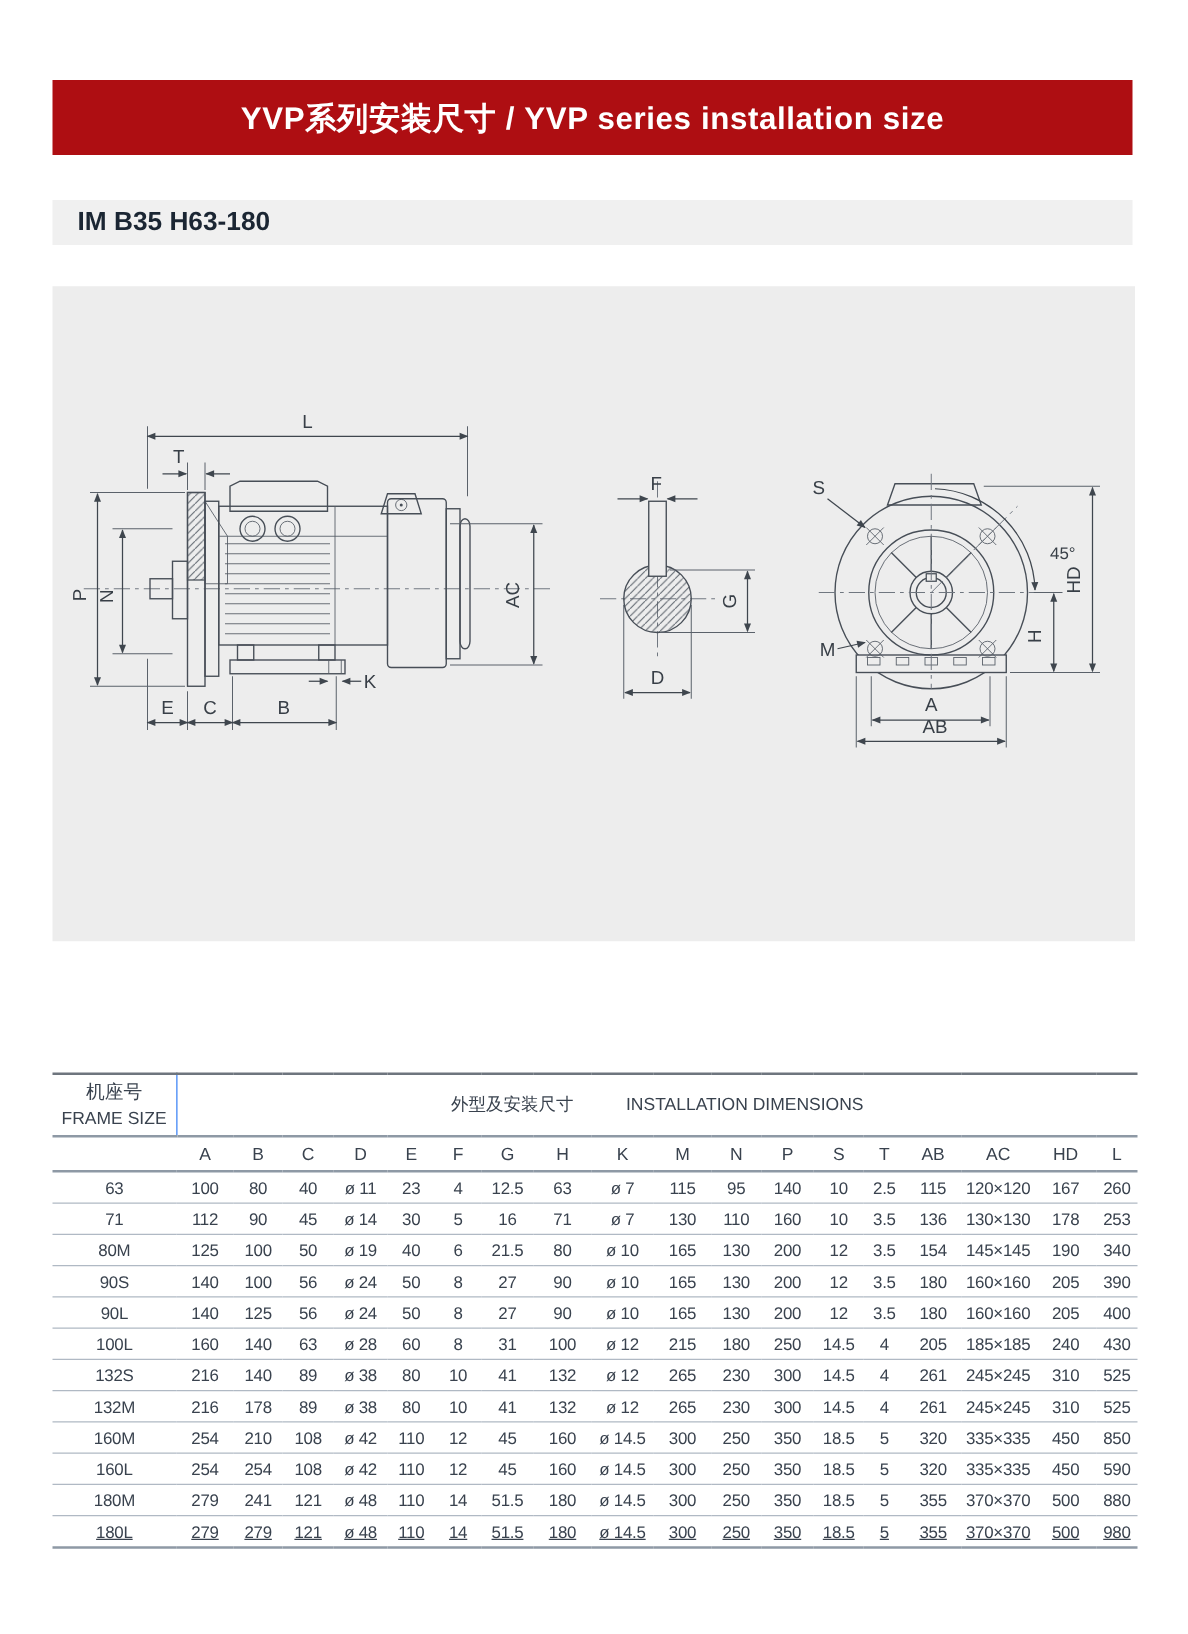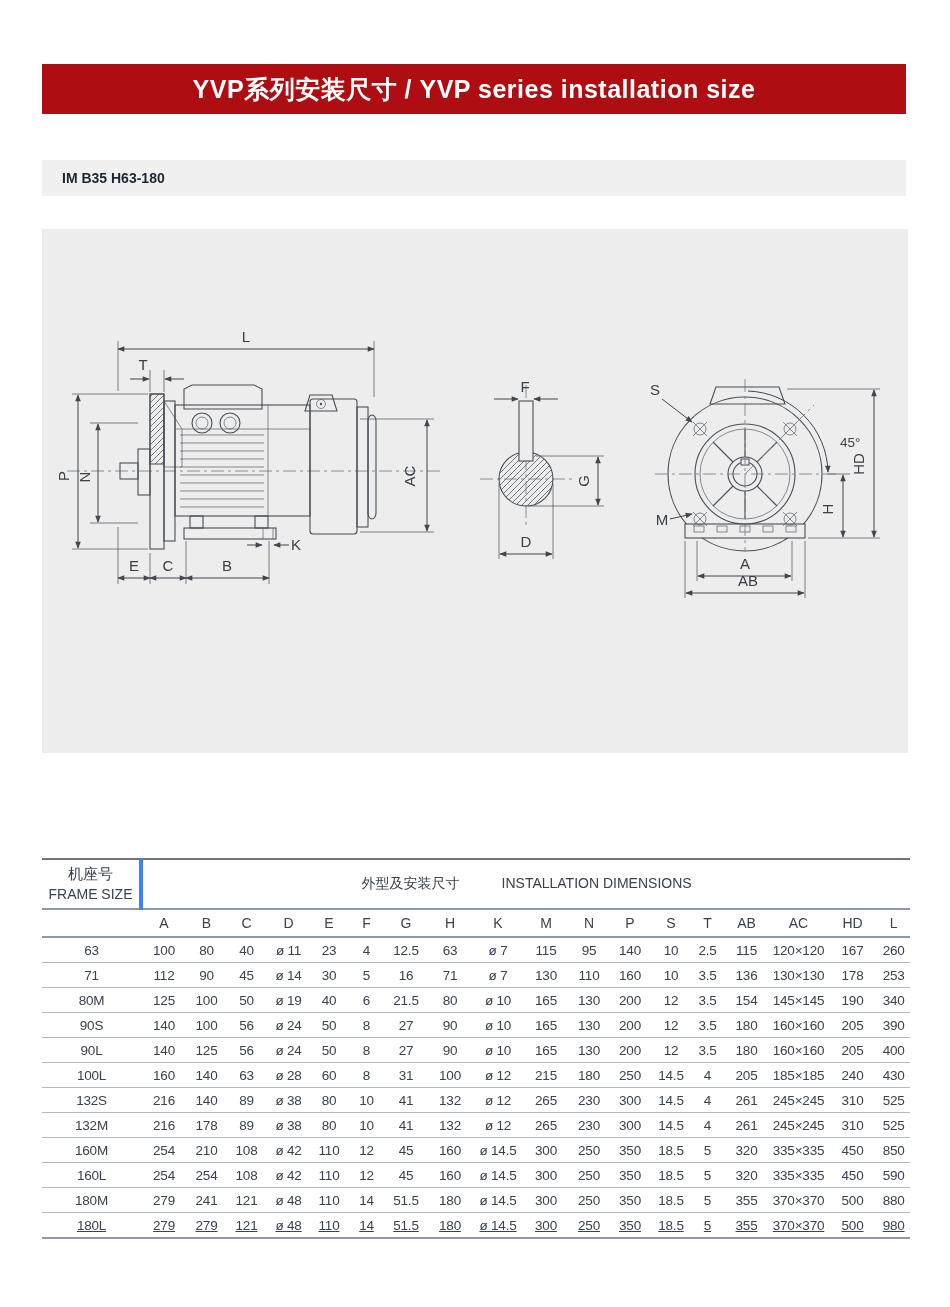--- a/index.html
+++ b/index.html
@@ -1,41 +1,41 @@
 <!DOCTYPE html>
 <html><head>
 <meta charset="utf-8">
 <style>
   html,body{margin:0;padding:0;}
   body{
     width:950px;height:1307px;background:#ffffff;position:relative;
     font-family:"Liberation Sans",sans-serif;color:#39424e;overflow:hidden;
   }
   .banner{
-    position:absolute;left:42px;top:64px;width:864px;height:50px;
+    position:absolute;left:42px;top:64px;width:864px;height:60px;
     background:#ae0e12;color:#ffffff;display:flex;align-items:center;justify-content:center;
     font-size:25px;font-weight:bold;letter-spacing:0.5px;
   }
   .subbar{
     position:absolute;left:42px;top:160px;width:864px;height:36px;background:#f0f0f0;
     display:flex;align-items:center;box-sizing:border-box;padding-left:20px;
-    font-size:14px;font-weight:bold;color:#1b2633;
+    font-size:21px;font-weight:bold;color:#1b2633;
   }
   .panel{
     position:absolute;left:42px;top:229px;width:866px;height:524px;background:#ededed;
   }
   .panel svg{display:block;}
   .tablewrap{position:absolute;left:42px;top:858px;width:866px;}
   table.dim{
     width:866px;border-collapse:collapse;table-layout:fixed;
     border-top:2px solid #6e757e;color:#39424e;
   }
   table.dim th,table.dim td{padding:0;text-align:center;font-weight:normal;vertical-align:middle;}
   tr.h1 th{border-bottom:2px solid #8e99a5;height:48px;}
-  th.frame-h{border-right:4px solid #3b82f6;font-size:14px;line-height:1.35;}
+  th.frame-h{border-right:1px solid #3b82f6;font-size:14px;line-height:1.35;}
   th.frame-h .zh{font-size:15px;}
   th.dims-h{font-size:14px;}
   th.dims-h .gap{display:inline-block;width:42px;}
   tr.letters th{height:26px;border-bottom:2px solid #8e99a5;font-size:14px;}
   tbody td{height:24px;border-bottom:1px solid #b0b9c4;font-size:13.5px;letter-spacing:-0.2px;}
   tbody tr:last-child td{border-bottom:2px solid #8e99a5;text-decoration:underline;}
   
   .shape{stroke:#474e57;stroke-width:1.1;fill:none;}
   .thin{stroke:#565d66;stroke-width:0.7;fill:none;}
   .dim{stroke:#3f464e;stroke-width:1;fill:none;}

